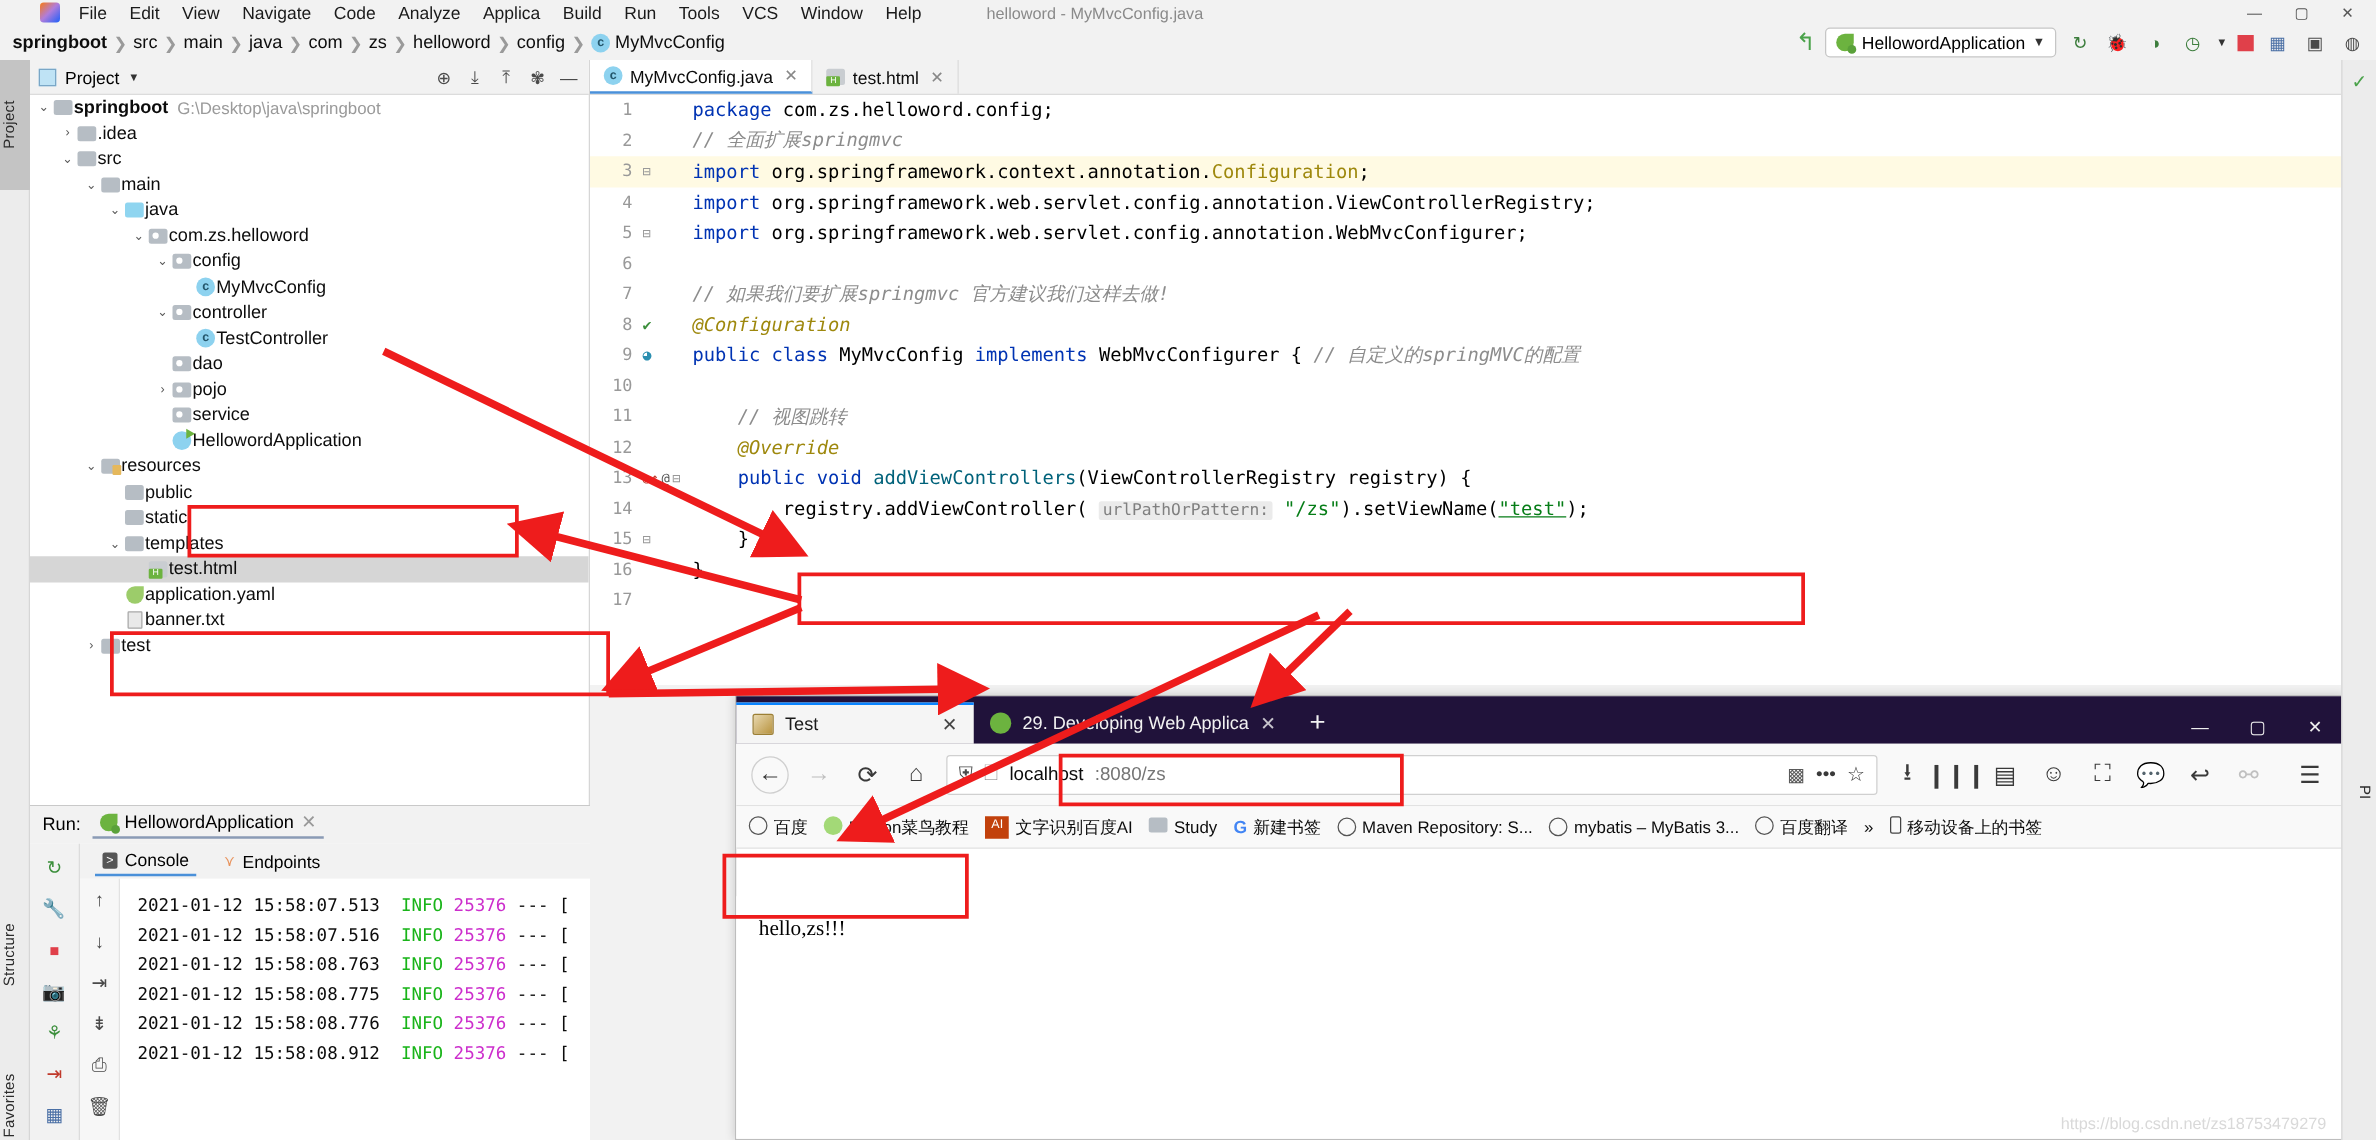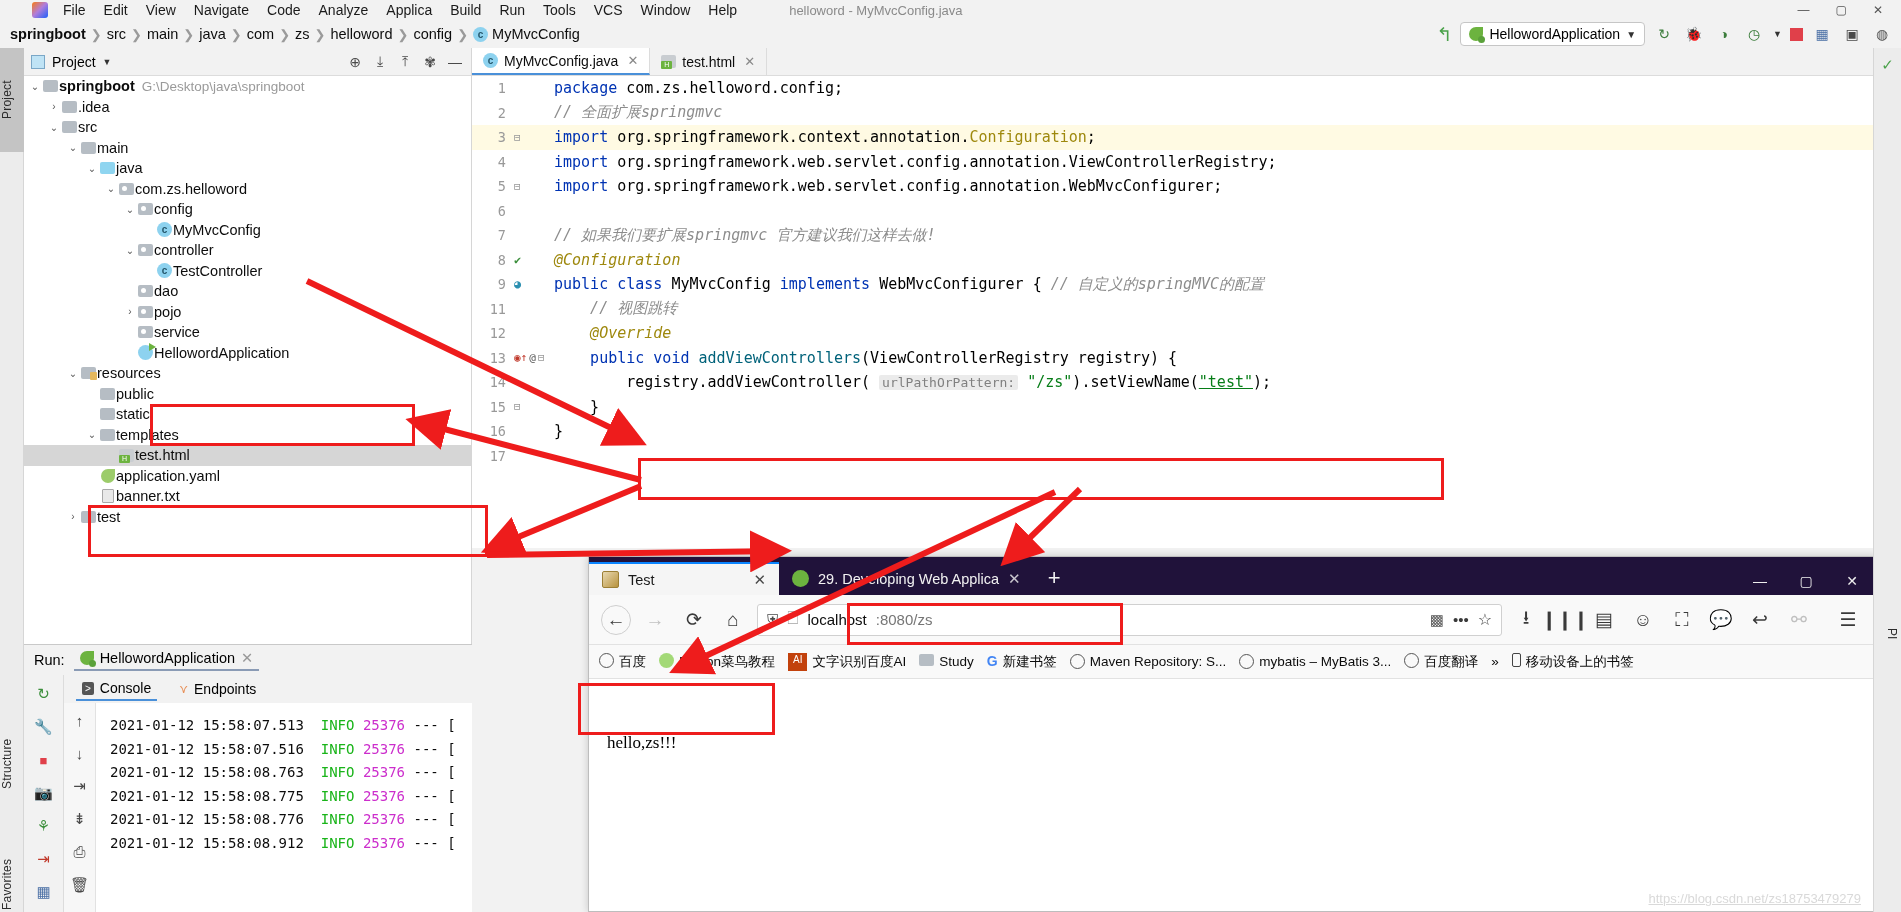--- a/index.html
+++ b/index.html
@@ -173,21 +173,21 @@
   .rightstrip { position:absolute; right:0; top:48px; width:28px; height:864px;
      background:#ececec; border-left:1px solid #d6d6d6; }
   .rcheck { color:#4aa24a; font-size:15px; text-align:center; padding-top:8px; }
   .rvtab { position:absolute; right:2px; top:580px; writing-mode:vertical-rl;
      font-size:12px; color:#2b2b2b; }
 
   
   .annobox { position:absolute; border:3px solid #ee1c1c; pointer-events:none; }
   svg.annosvg { position:absolute; left:0; top:0; width:1901px; height:912px;
      pointer-events:none; }
-  .watermark { position:absolute; right:40px; bottom:6px; color:#d9d9d9; font-size:13px;text-decoration:underline; }
+  .watermark { position:absolute; right:40px; bottom:6px; color:#d9d9d9; font-size:13px; }
 </style>
 </head>
 <body>
 
 <div id="root">
 
   <div class="menubar">
     <div class="logo">
         <i></i>
       </div>
@@ -444,20 +444,21 @@
     <div class="codewrap" id="code">
         <div class="cline"><span class="gut">1</span><span class="mark"></span><span class="code"><span class="kw">package </span><span>com.zs.helloword.config;</span></span></div>
         <div class="cline"><span class="gut">2</span><span class="mark"></span><span class="code"><span class="cmt">// 全面扩展springmvc</span></span></div>
         <div class="cline hl"><span class="gut">3</span><span class="mark"><span style="color:#999;font-size:11px">⊟</span></span><span class="code"><span class="kw">import </span><span>org.springframework.context.annotation.</span><span class="cls">Configuration</span><span>;</span></span></div>
         <div class="cline"><span class="gut">4</span><span class="mark"></span><span class="code"><span class="kw">import </span><span>org.springframework.web.servlet.config.annotation.ViewControllerRegistry;</span></span></div>
         <div class="cline"><span class="gut">5</span><span class="mark"><span style="color:#999;font-size:11px">⊟</span></span><span class="code"><span class="kw">import </span><span>org.springframework.web.servlet.config.annotation.WebMvcConfigurer;</span></span></div>
         <div class="cline"><span class="gut">6</span><span class="mark"></span><span class="code"></span></div>
         <div class="cline"><span class="gut">7</span><span class="mark"></span><span class="code"><span class="cmt">// 如果我们要扩展springmvc 官方建议我们这样去做!</span></span></div>
         <div class="cline"><span class="gut">8</span><span class="mark"><span style="color:#3c8f3c;font-size:12px">✔</span></span><span class="code"><span class="ann">@Configuration</span></span></div>
         <div class="cline"><span class="gut">9</span><span class="mark"><span style="color:#2b8fb0;font-size:12px">◕</span></span><span class="code"><span class="kw">public class </span><span>MyMvcConfig </span><span class="kw">implements </span><span>WebMvcConfigurer { </span><span class="cmt">// 自定义的springMVC的配置</span></span></div>
+        <div class="cline"><span class="gut">10</span><span class="mark"></span><span class="code"></span></div>
         <div class="cline"><span class="gut">11</span><span class="mark"></span><span class="code"><span class="cmt">    // 视图跳转</span></span></div>
         <div class="cline"><span class="gut">12</span><span class="mark"></span><span class="code"><span class="ann">    @Override</span></span></div>
         <div class="cline"><span class="gut">13</span><span class="mark"><span style="color:#c0392b;font-size:11px">◉↑</span><span style="color:#555;font-size:11px">@</span><span style="color:#999;font-size:11px">⊟</span></span><span class="code"><span class="kw">    public void </span><span style="color:#00627a">addViewControllers</span><span>(ViewControllerRegistry registry) {</span></span></div>
         <div class="cline"><span class="gut">14</span><span class="mark"></span><span class="code"><span>        registry.addViewController( </span><span class="hint">urlPathOrPattern:</span><span> </span><span class="str">"/zs"</span><span>).setViewName(</span><span class="str ul">"test"</span><span>);</span></span></div>
         <div class="cline"><span class="gut">15</span><span class="mark"><span style="color:#999;font-size:11px">⊟</span></span><span class="code"><span>    }</span></span></div>
         <div class="cline"><span class="gut">16</span><span class="mark"></span><span class="code"><span>}</span></span></div>
         <div class="cline"><span class="gut">17</span><span class="mark"></span><span class="code"></span></div>
       </div>
   </div>
 

